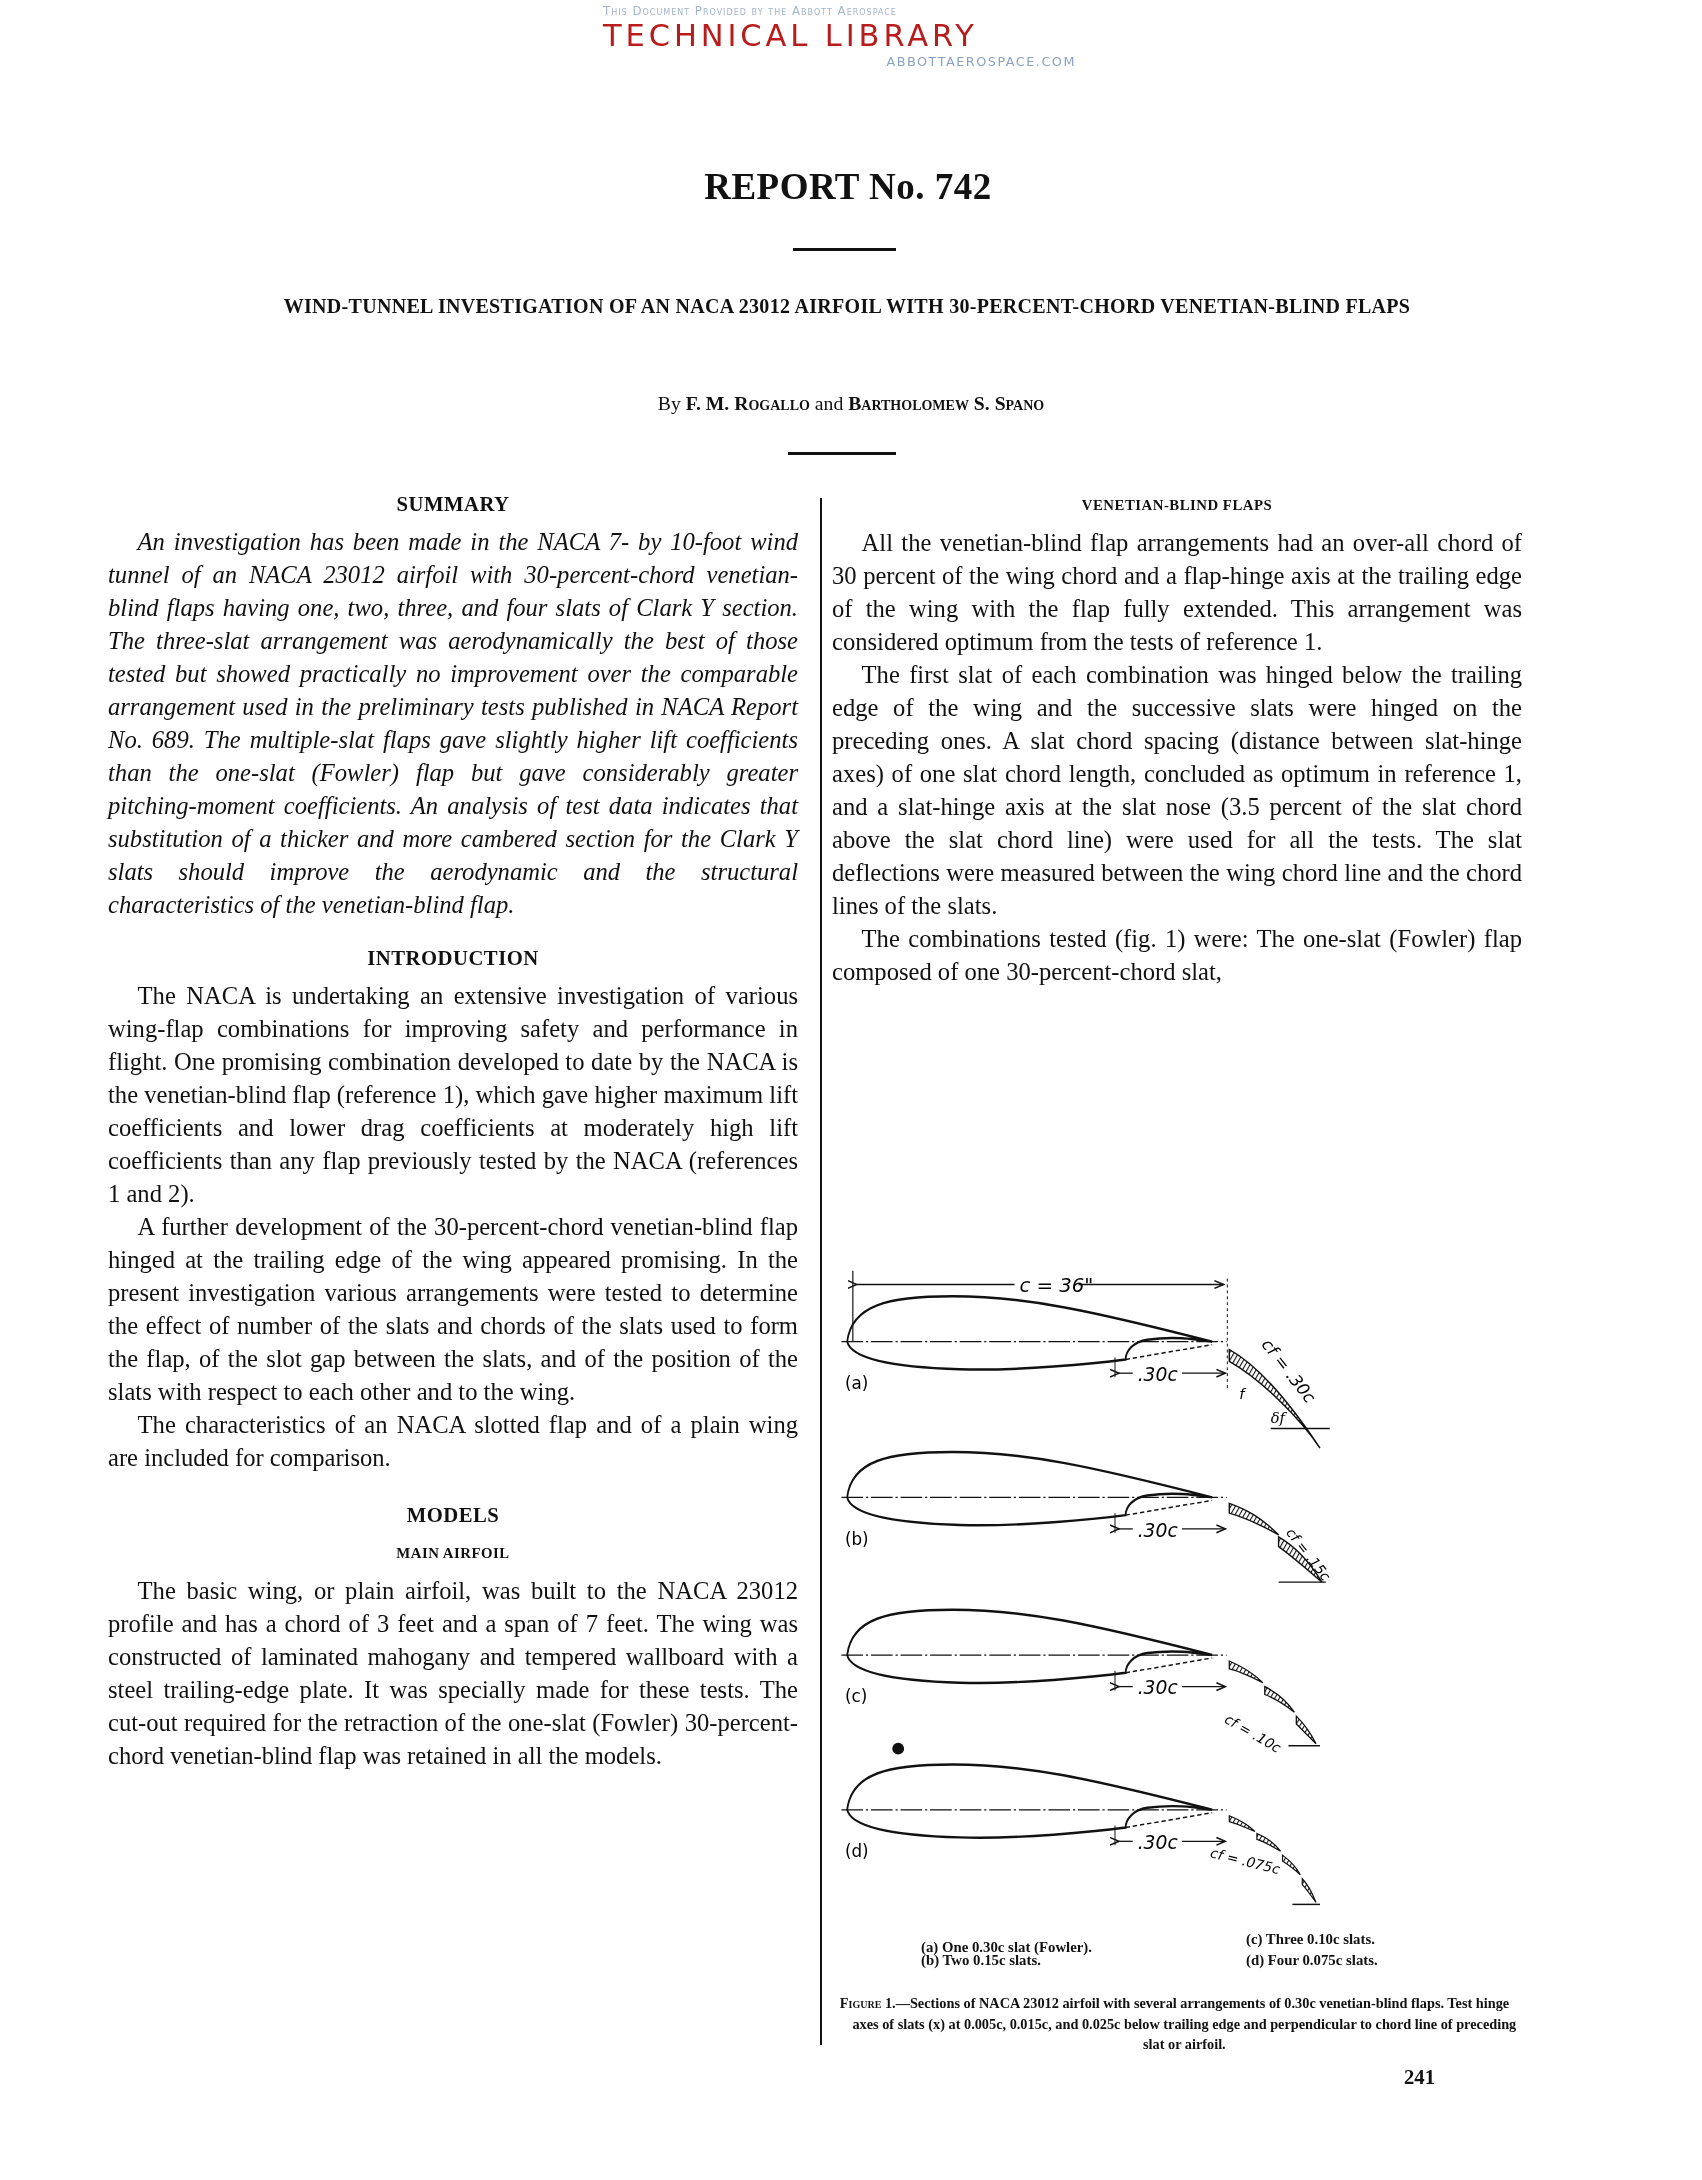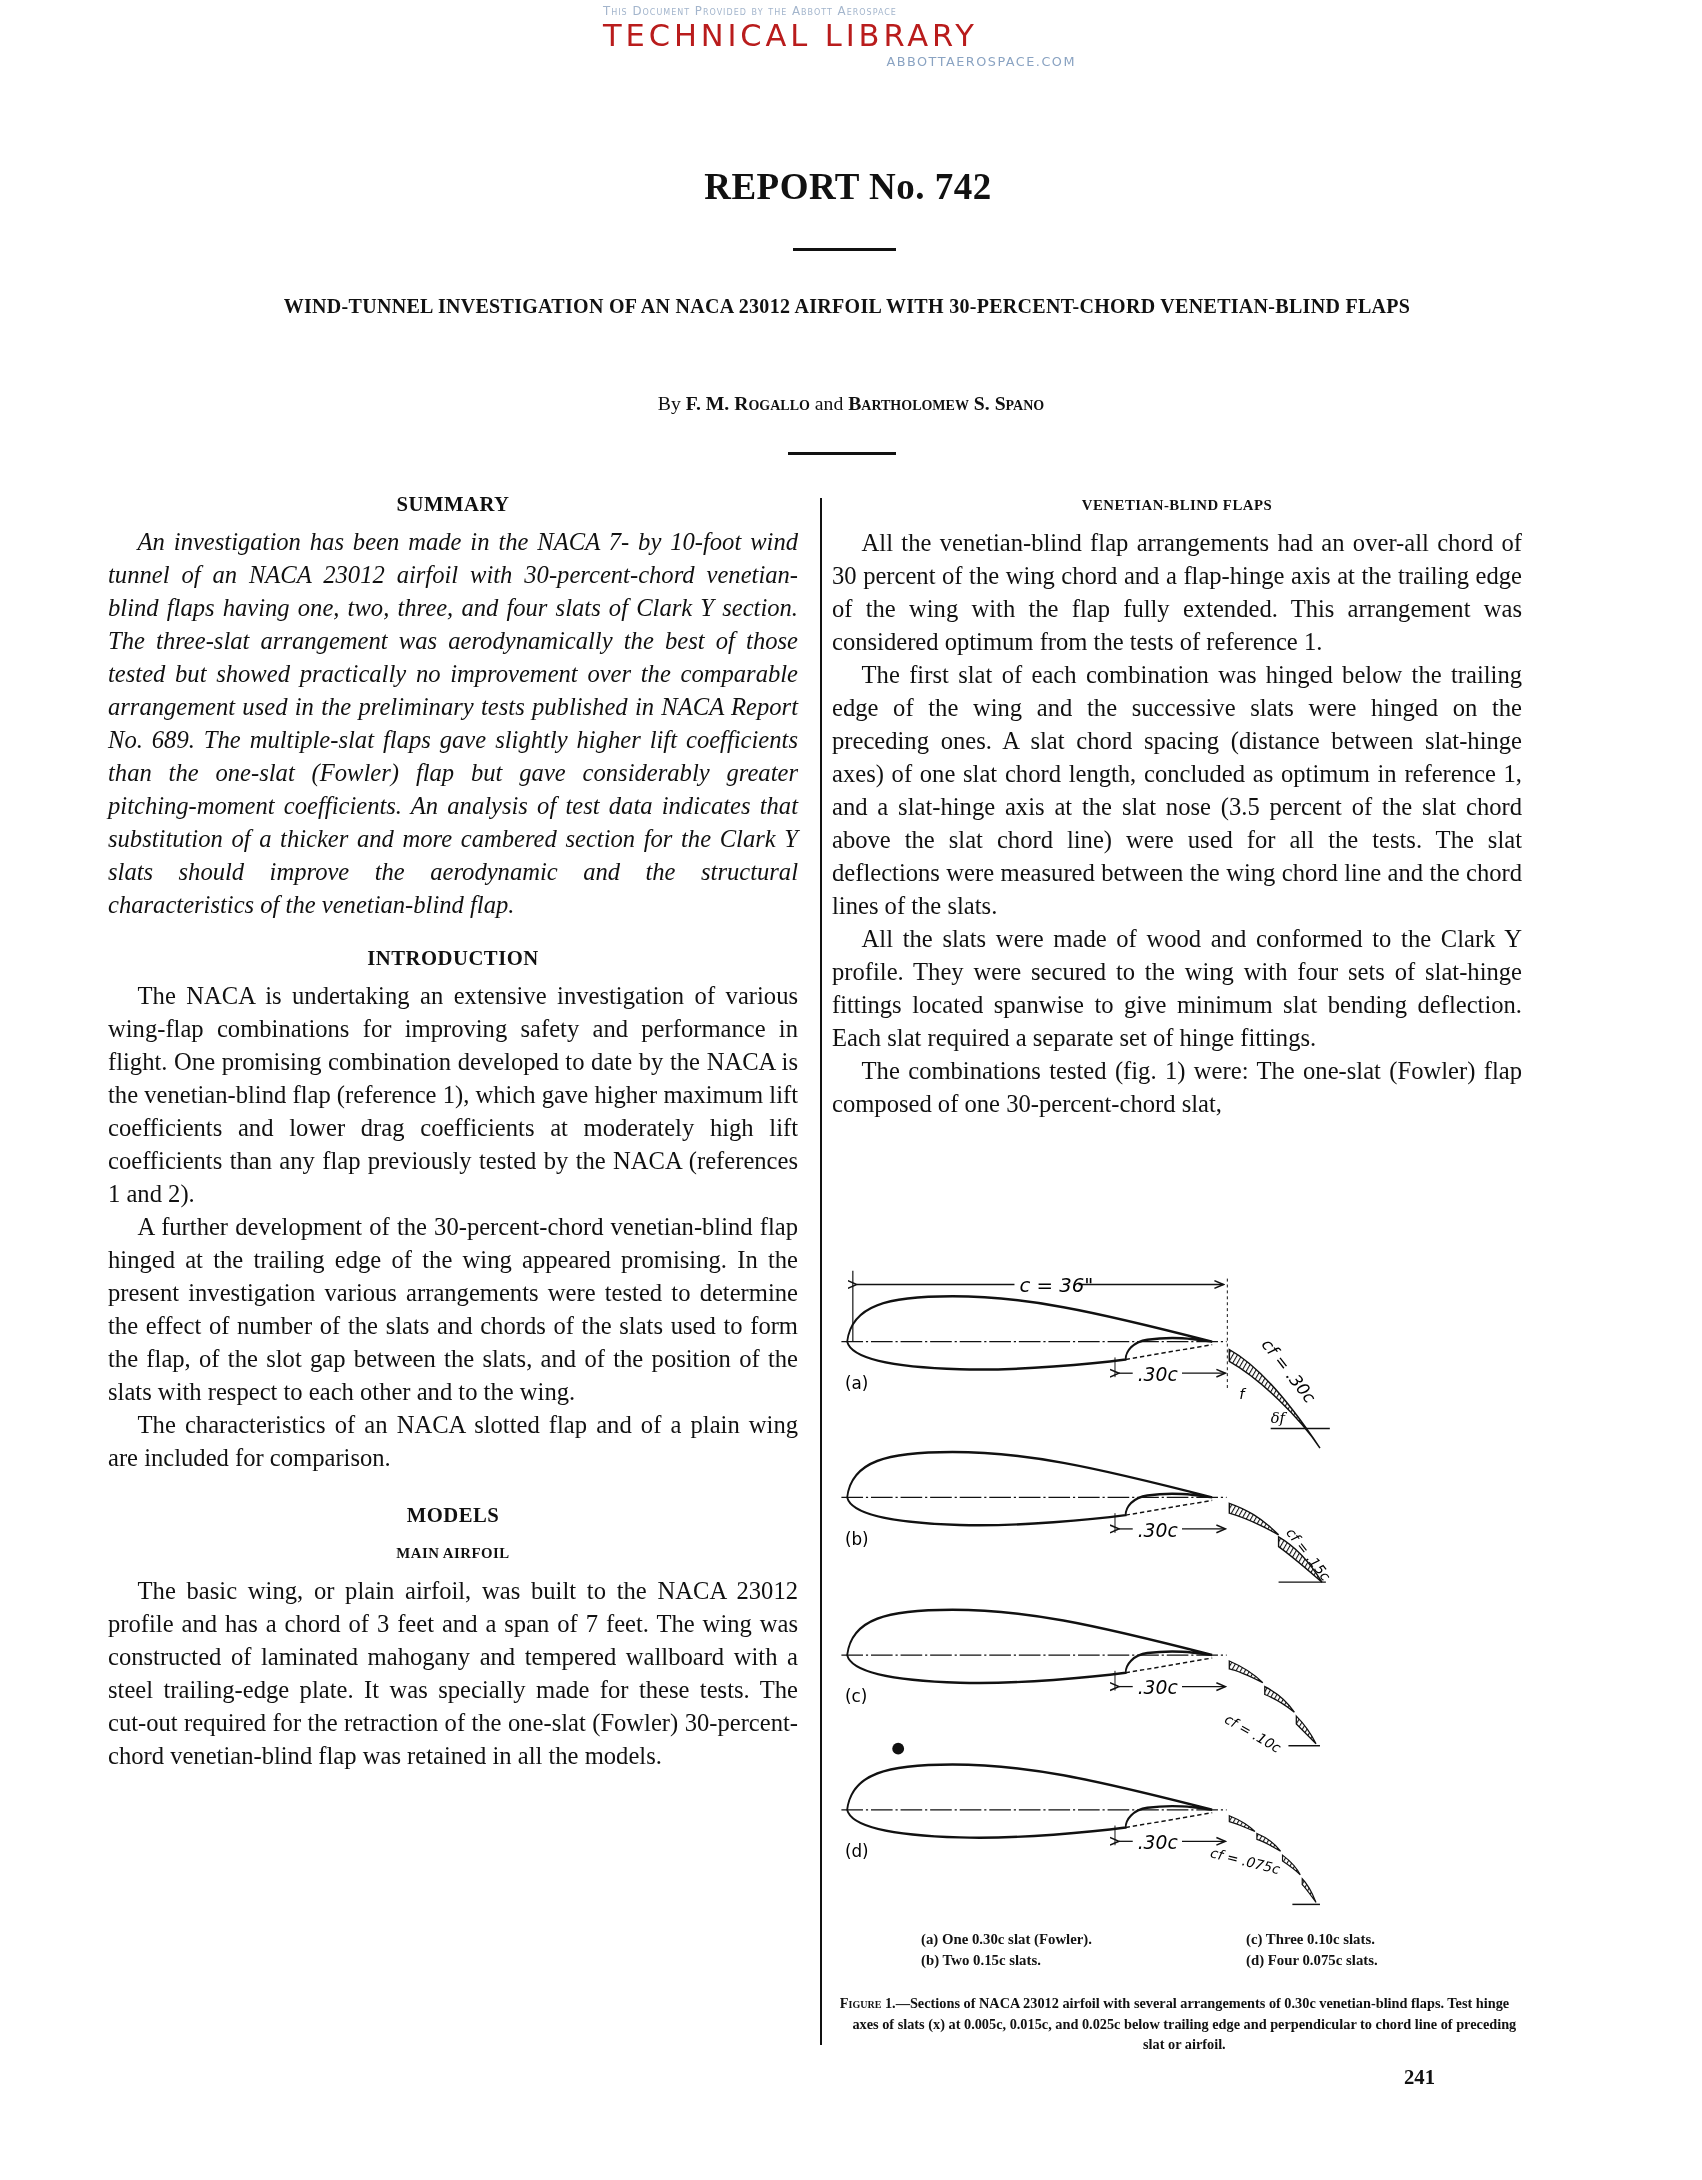--- a/index.html
+++ b/index.html
@@ -69,21 +69,20 @@
   <p class="body">The characteristics of an NACA slotted flap and of a plain wing are included for comparison.</p>
   <h2 class="sec" style="margin:29.6px 0 7.9px;">MODELS</h2>
   <h3 class="sub" style="margin-bottom:11.8px;">MAIN AIRFOIL</h3>
   <p class="body">The basic wing, or plain airfoil, was built to the NACA 23012 profile and has a chord of 3 feet and a span of 7 feet. The wing was constructed of laminated mahogany and tempered wallboard with a steel trailing-edge plate. It was specially made for these tests. The cut-out required for the retraction of the one-slat (Fowler) 30-percent-chord venetian-blind flap was retained in all the models.</p>
 </div>
 
 <div class="col col-right">
   <h3 class="sub" style="margin:3.9px 0 11.8px;">VENETIAN-BLIND FLAPS</h3>
   <p class="body">All the venetian-blind flap arrangements had an over-all chord of 30 percent of the wing chord and a flap-hinge axis at the trailing edge of the wing with the flap fully extended. This arrangement was considered optimum from the tests of reference 1.</p>
   <p class="body">The first slat of each combination was hinged below the trailing edge of the wing and the successive slats were hinged on the preceding ones. A slat chord spacing (distance between slat-hinge axes) of one slat chord length, concluded as optimum in reference 1, and a slat-hinge axis at the slat nose (3.5 percent of the slat chord above the slat chord line) were used for all the tests. The slat deflections were measured between the wing chord line and the chord lines of the slats.</p>
-  <p class="body">All the slats were made of wood and conformed to the Clark Y profile. They were secured to the wing with four sets of slat-hinge fittings located spanwise to give minimum slat bending deflection. Each slat required a separate set of hinge fittings.</p>
   <p class="body">The combinations tested (fig. 1) were: The one-slat (Fowler) flap composed of one 30-percent-chord slat,</p>
 </div>
 
 <div class="figure">
   <svg viewBox="0 0 700 690" xmlns="http://www.w3.org/2000/svg">
     <defs>
       <pattern id="hatch" width="4" height="4" patternUnits="userSpaceOnUse" patternTransform="rotate(30)">
         <rect width="4" height="4" fill="#fff"></rect>
         <line x1="0" y1="0" x2="0" y2="4" stroke="#111" stroke-width="2.2"></line>
       </pattern>
@@ -163,21 +162,21 @@
       <line x1="286" y1="124" x2="300" y2="124" stroke="#111" stroke-width="1.3" marker-start="url(#arr)"></line>
       <line x1="350" y1="124" x2="394" y2="124" stroke="#111" stroke-width="1.3" marker-end="url(#arr)"></line>
       <text x="305" y="132" font-family="DejaVu Sans, sans-serif" font-style="italic" font-size="19">.30c</text>
       <text x="378" y="140" font-family="DejaVu Sans, sans-serif" font-style="italic" font-size="14" transform="rotate(14 378 140)">cf = .075c</text>
       <text x="8" y="140" font-family="DejaVu Sans, sans-serif" font-size="17">(d)</text>
     </g>
   </svg>
 </div>
 
 <div class="fig-legend">
-  <div class="lg" style="left:0; top:0;">(a) One 0.30c slat (Fowler).</div>
+  <div class="lg" style="left:0; top:8px;">(a) One 0.30c slat (Fowler).</div>
   <div class="lg" style="left:0; top:20.7px;text-align:right;">(b) Two 0.15c slats.</div>
   <div class="lg" style="left:325px; top:0;">(c) Three 0.10c slats.</div>
   <div class="lg" style="left:325px; top:20.7px;">(d) Four 0.075c slats.</div>
 </div>
 
 <div class="fig-caption">
   <span class="fig-label">Figure 1.</span><span>—Sections of NACA 23012 airfoil with several arrangements of 0.30c venetian-blind flaps. Test hinge axes of slats (x) at 0.005c, 0.015c, and 0.025c below trailing edge and perpendicular to chord line of preceding slat or airfoil.</span>
 </div>
 
 <div class="page-number">241</div>

